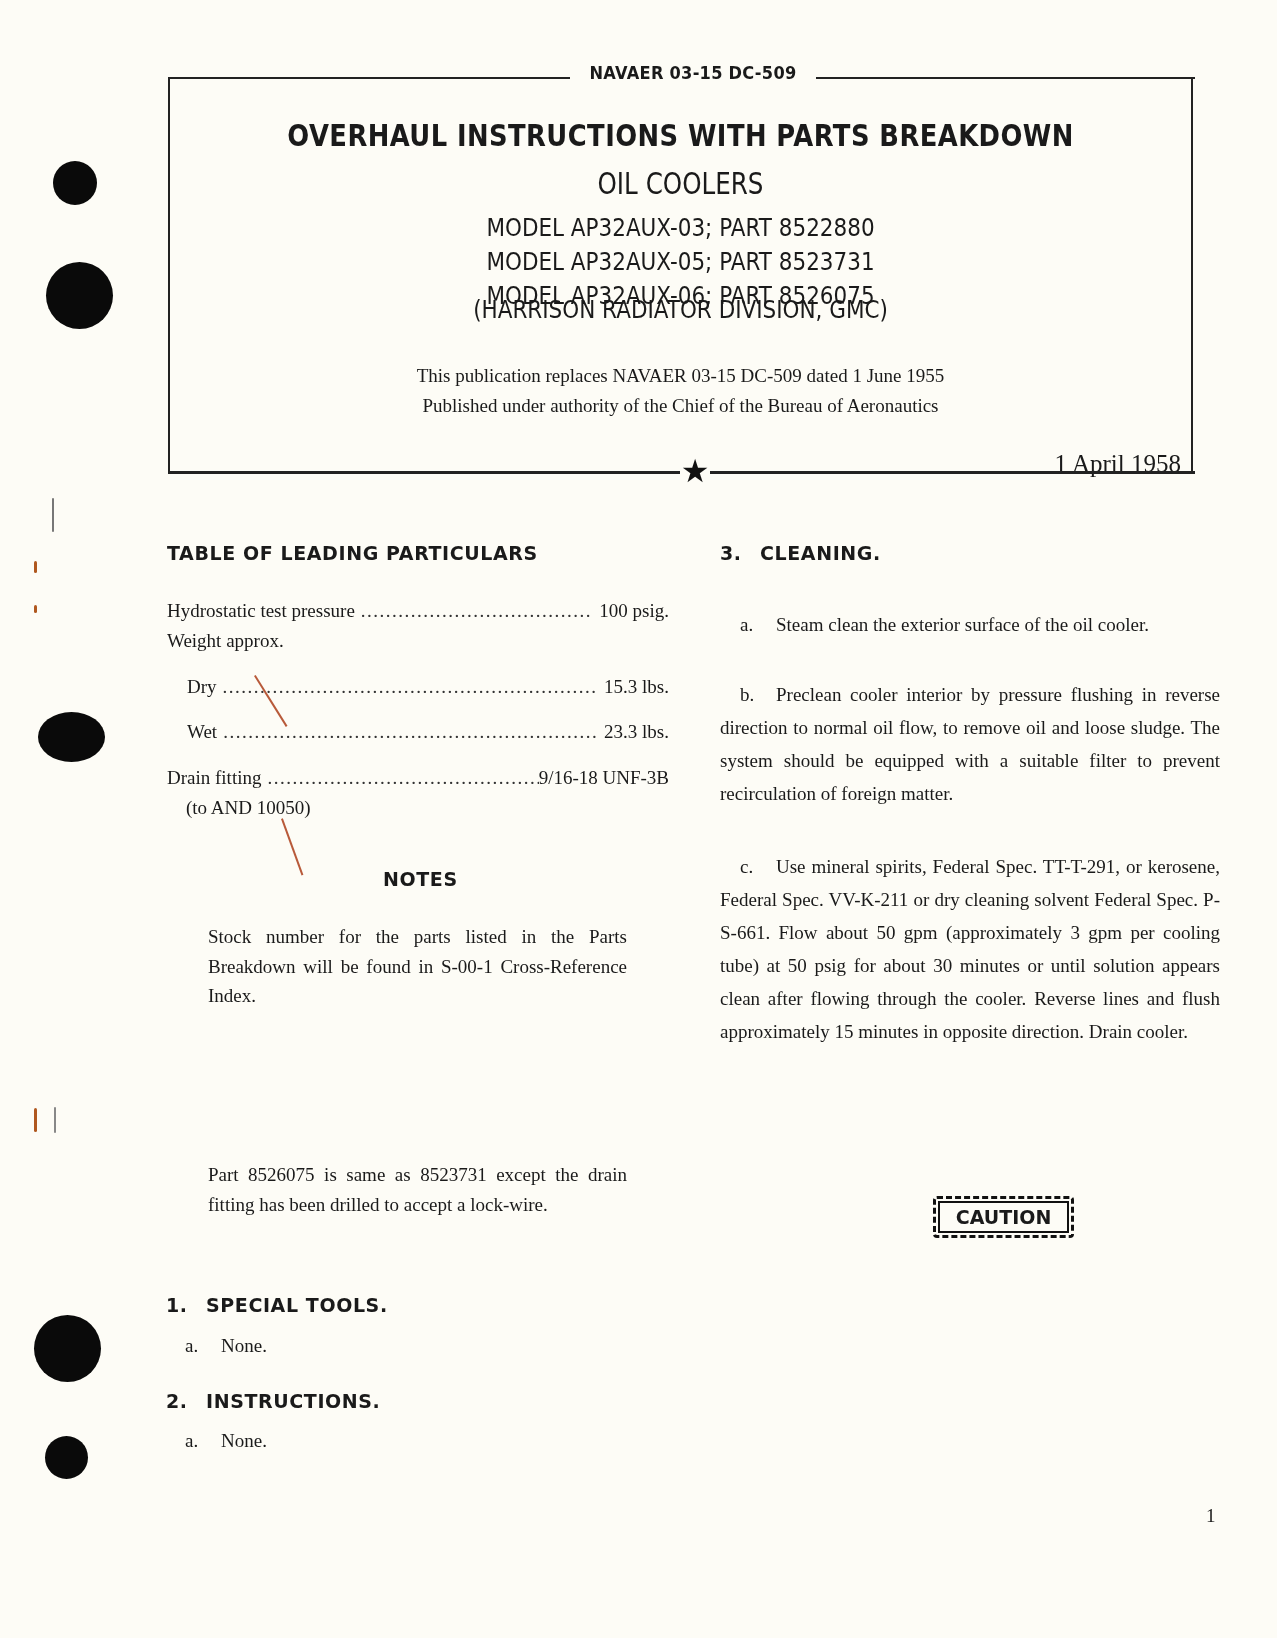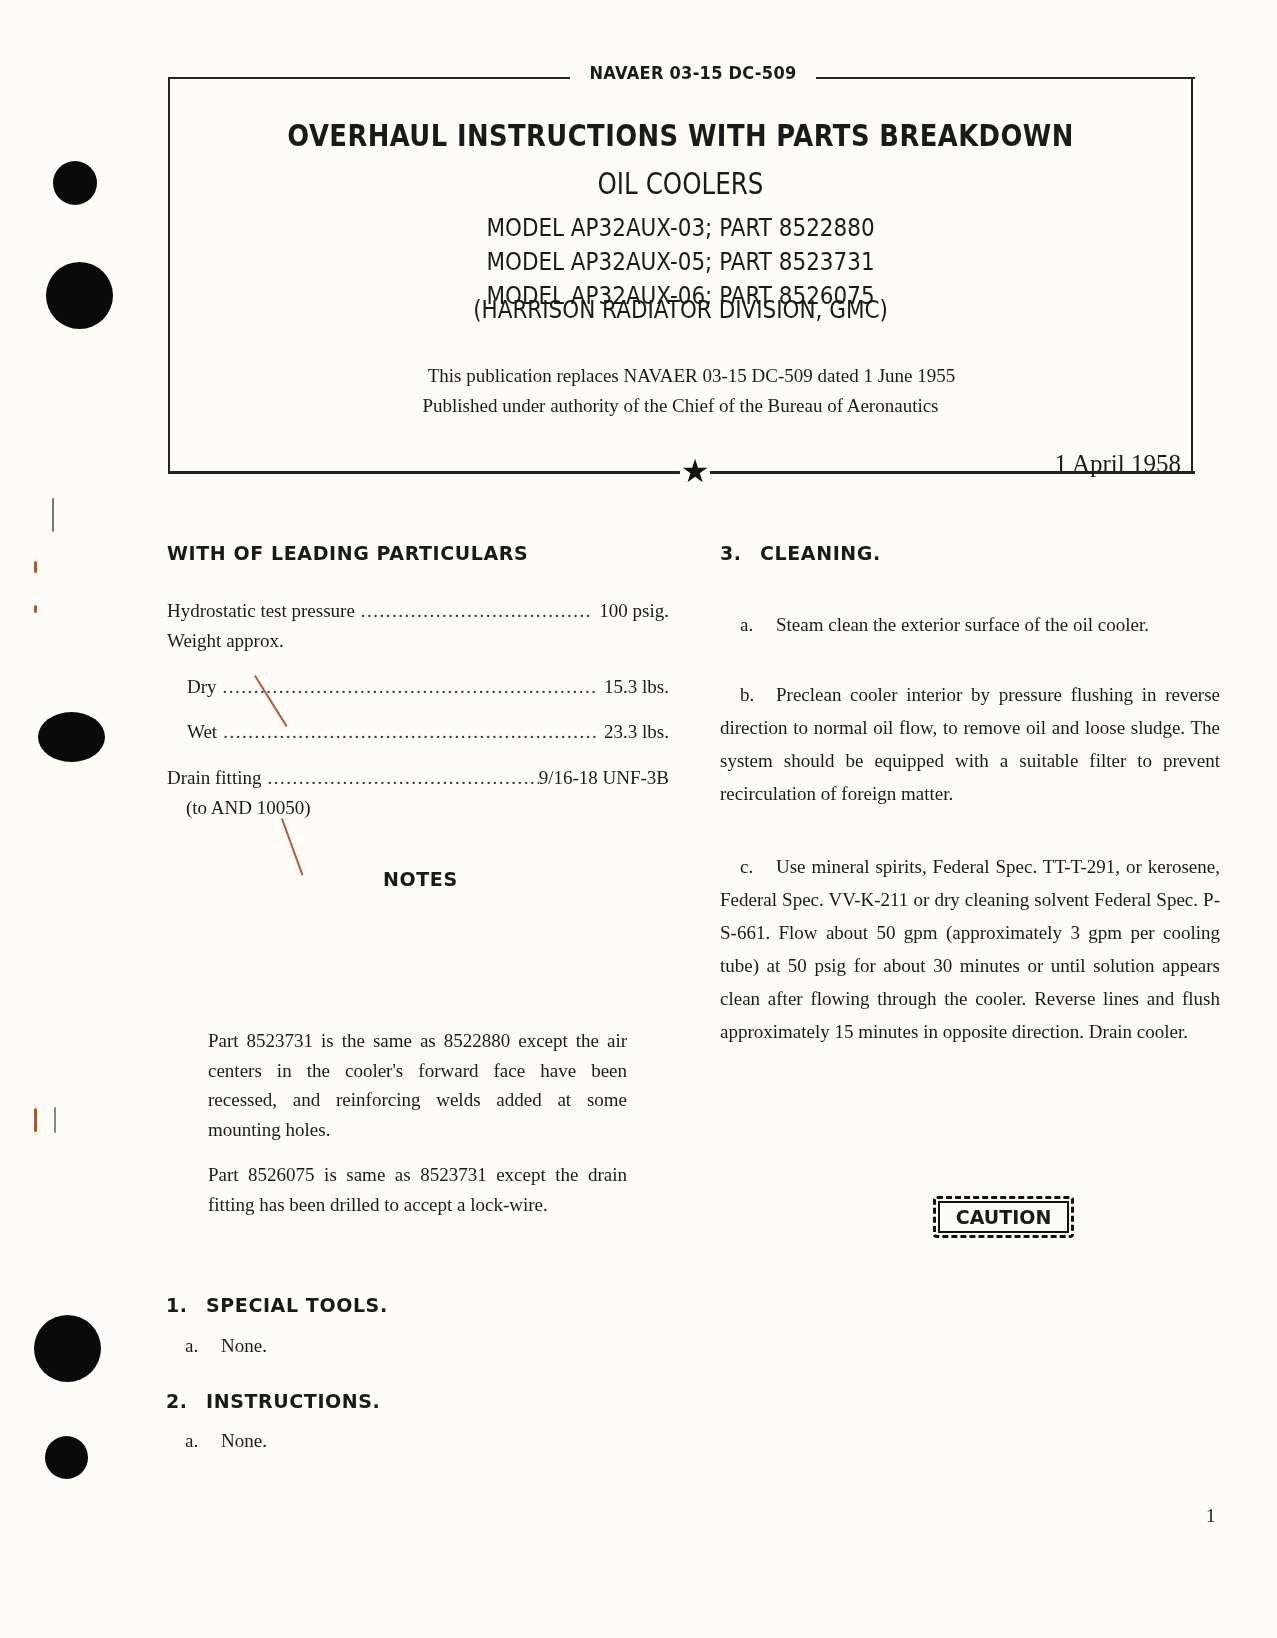--- a/index.html
+++ b/index.html
@@ -114,29 +114,29 @@
   <div class="hdr-top-line" style="left:816px;width:379px;"></div>
   <div class="hdr-code">NAVAER 03-15 DC-509</div>
 
   <div class="centered title-main">OVERHAUL INSTRUCTIONS WITH PARTS BREAKDOWN</div>
   <div class="centered title-sub">OIL COOLERS</div>
   <div class="centered model-line" style="top:213px;">MODEL AP32AUX-03; PART 8522880</div>
   <div class="centered model-line" style="top:247px;">MODEL AP32AUX-05; PART 8523731</div>
   <div class="centered model-line" style="top:281px;transform:scaleX(0.86) translateY(0);">MODEL AP32AUX-06; PART 8526075</div>
 
   <div class="centered maker" style="top:295px;">(HARRISON RADIATOR DIVISION, GMC)</div>
-  <div class="centered pub-line" style="top:365px;margin-left:11px;">This publication replaces NAVAER 03-15 DC-509 dated 1 June 1955</div>
+  <div class="centered pub-line" style="top:365px;">This publication replaces NAVAER 03-15 DC-509 dated 1 June 1955</div>
   <div class="centered pub-line" style="top:395px;">Published under authority of the Chief of the Bureau of Aeronautics</div>
   <div class="date">1 April 1958</div>
 
   <div class="hdr-bot-line" style="left:168px;width:512px;"></div>
   <div class="hdr-bot-line" style="left:710px;width:485px;"></div>
   <div class="star">★</div>
 
-  <div class="col col-left sec-head" style="top:542px;">WITH OF LEADING PARTICULARS</div>
+  <div class="col col-left sec-head" style="top:542px;">TABLE OF LEADING PARTICULARS</div>
 
   <div class="lead-row" style="left:167px;top:600px;width:502px;">
     <span class="label">Hydrostatic test pressure</span>
     <span class="dots">...........................................................................................................................</span>
     <span class="value">100 psig.</span>
   </div>
   <div class="lead-row" style="left:167px;top:630px;">
     <span class="label">Weight approx.</span>
   </div>
   <div class="lead-row" style="left:187px;top:676px;width:482px;">
@@ -153,21 +153,21 @@
     <span class="label">Drain fitting</span>
     <span class="dots">...........................................................................................................................</span>
     <span class="value" style="padding-left:0;">9/16-18 UNF-3B</span>
   </div>
   <div class="lead-row" style="left:186px;top:797px;">(to AND 10050)</div>
 
   <div class="red-mark" style="left:254px;top:676px;height:60px;transform:rotate(-32deg);"></div>
   <div class="red-mark" style="left:281px;top:819px;height:60px;transform:rotate(-20deg);"></div>
 
   <div class="sec-head" style="position:absolute;left:383px;top:868px;">NOTES</div>
-  <div class="col body-text" style="left:208px;width:419px;top:1026px;line-height:29.5px;">Part 8523731 is the same as 8522880 except the air centers in the cooler's forward face have been recessed, and reinforcing welds added at some mounting holes.</div>
+  <div class="col body-text" style="left:208px;width:419px;top:922px;line-height:29.5px;">Stock number for the parts listed in the Parts Breakdown will be found in S-00-1 Cross-Reference Index.</div>
   <div class="col body-text" style="left:208px;width:419px;top:1160px;line-height:29.5px;">Part 8526075 is same as 8523731 except the drain fitting has been drilled to accept a lock-wire.</div>
 
   <div class="col sec-head" style="left:166px;top:1294px;">
     <span class="sec-num">1.</span><span>SPECIAL TOOLS.</span>
   </div>
   <div class="col body-text" style="left:185px;top:1329px;">
     <span style="display:inline-block;width:36px;">a.</span><span>None.</span>
   </div>
 
   <div class="col sec-head" style="left:166px;top:1390px;">

